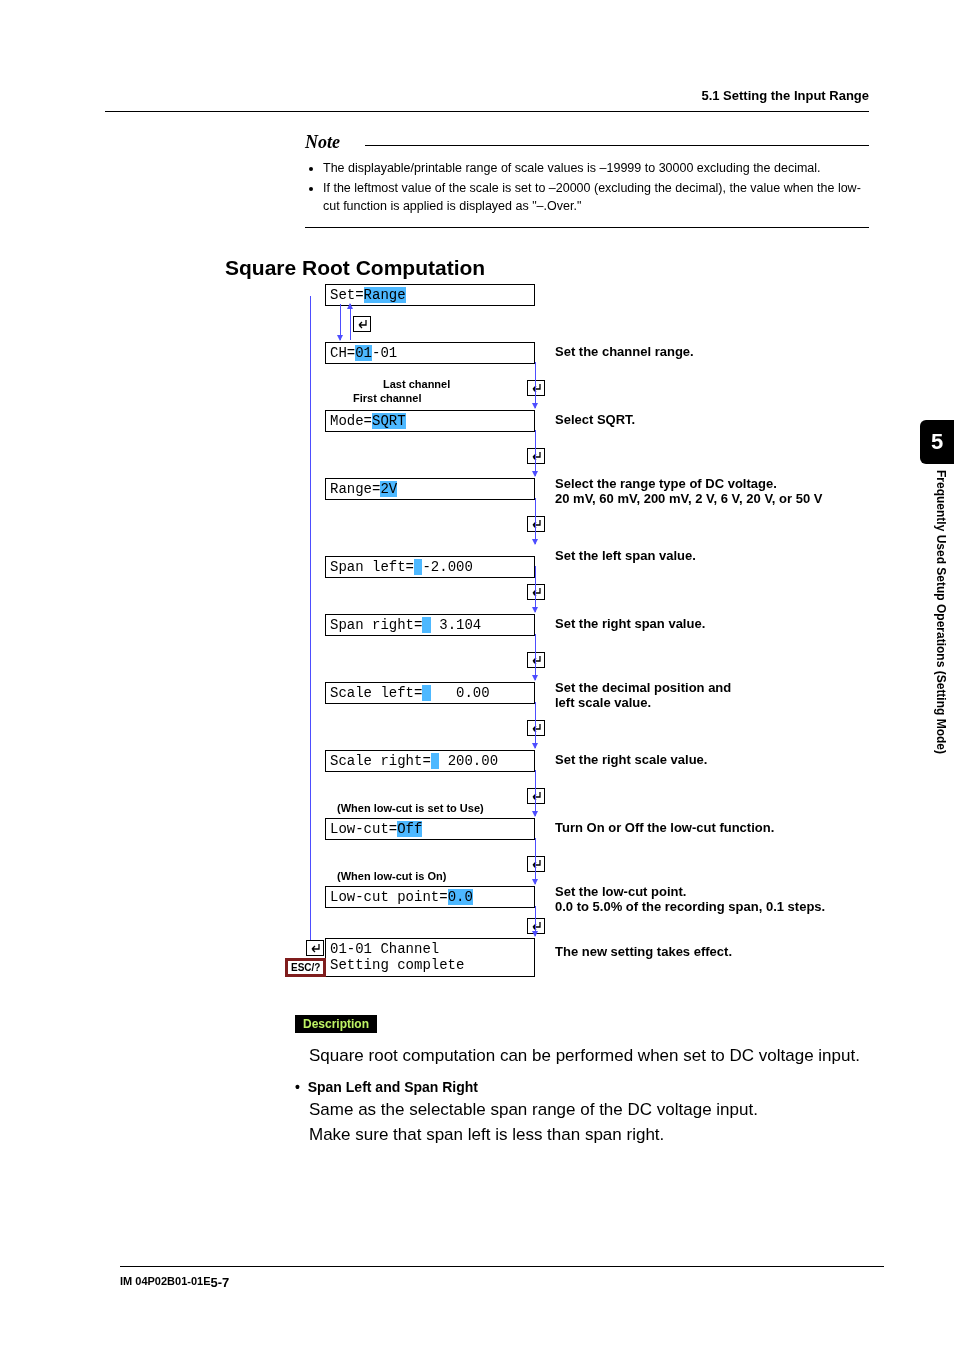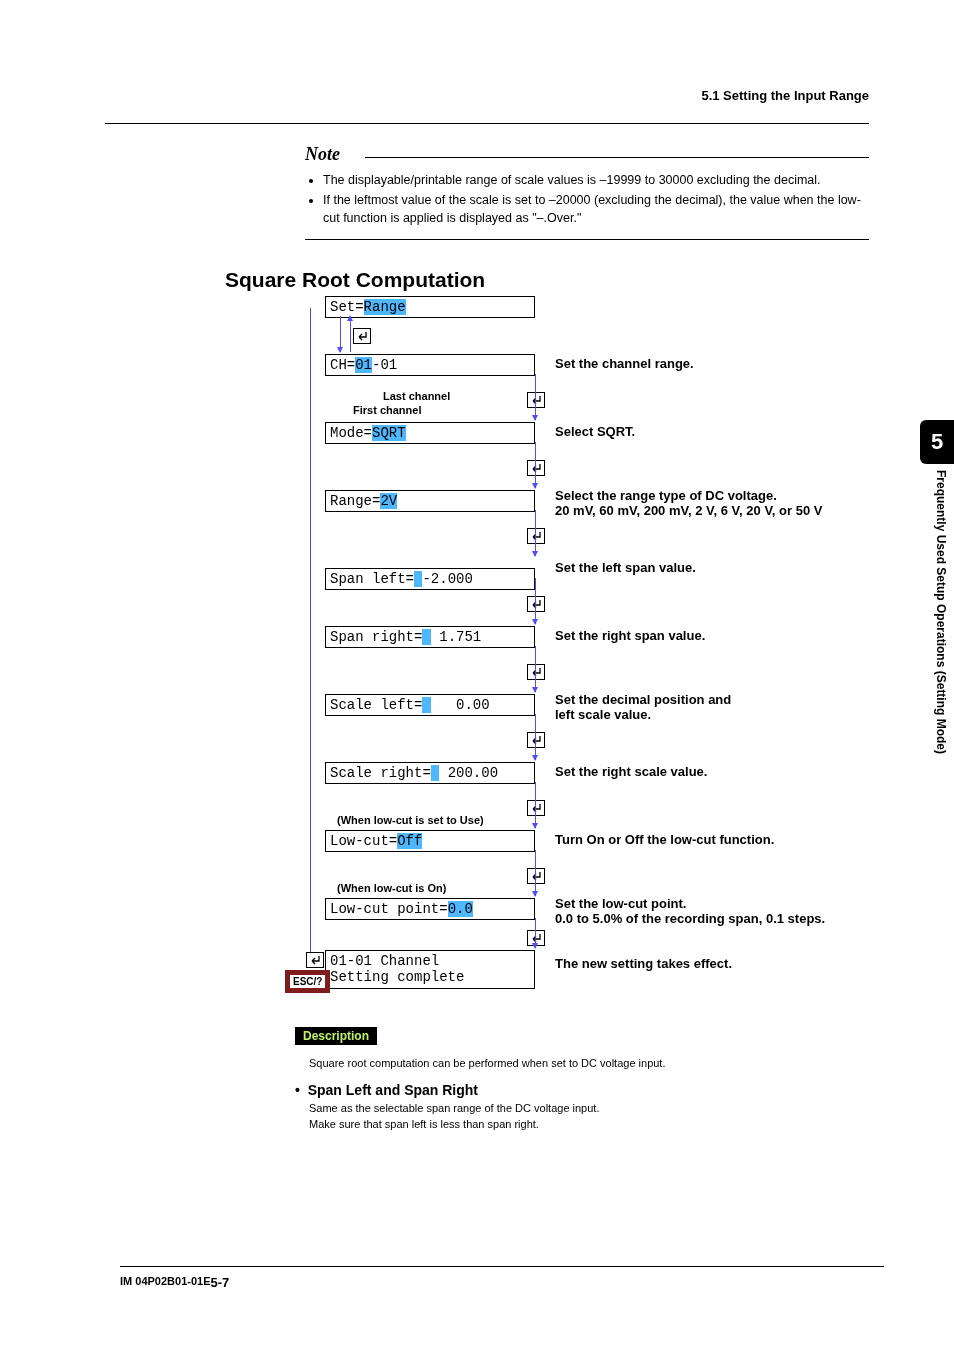--- a/index.html
+++ b/index.html
@@ -15,21 +15,21 @@
   .page {
     position: absolute;
     left: 105px;
     top: 88px;
     width: 764px;
   }
   .header-right {
     text-align: right;
     font-size: 13px;
     font-weight: bold;
-    padding-bottom: 20px;
+    padding-bottom: 8px;
     border-bottom: 1px solid #000;
   }
   .note-block {
     margin-top: 20px;
     margin-left: 200px;
     padding-bottom: 10px;
     border-bottom: 1px solid #000;
   }
   .note-title {
     font-style: italic;
@@ -166,42 +166,42 @@
   .return-icon {
     position: absolute;
     left: 22px;
     width: 16px;
     height: 14px;
     border: 1px solid #000;
     background: #fff;
   }
   .esc-box {
     position: absolute;
-    border: 5px solid #7f1d1d;
+    border: 3px solid #7f1d1d;
     font-size: 10px;
     font-weight: bold;
     padding: 1px 3px;
     background: #fff;
   }
 
   .desc-block {
     margin-top: 30px;
     margin-left: 190px;
   }
   .desc-label {
     display: inline-block;
     background: #000;
     color: #bef264;
     font-size: 12px;
     font-weight: bold;
     padding: 2px 8px;
   }
   .bullet-item { margin-top: 10px; font-size: 14px; }
   .bullet-item .bt { font-weight: bold; }
-  .bullet-item .bd { font-size: 11px; margin-left: 14px; margin-top:2px; line-height:1.5; }
+  .bullet-item .bd { font-size: 17px; margin-left: 14px; margin-top:2px; line-height:1.5; }
 
   .side-tab {
     position: absolute;
     right: 0;
     top: 420px;
     width: 34px;
     height: 44px;
     background: #000;
     color: #fff;
     font-size: 22px;
@@ -302,21 +302,21 @@
 
     <div class="lcd-box" style="top:262px;margin-top:10px;"><span>Span left=</span><span class="hl"> </span><span>-2.000</span></div>
     <div class="step-desc" style="top:264px;">Set the left span value.</div>
     <div class="enter-icon" style="top:300px;">
         <svg width="16" height="14">
           <path d="M12 3 L12 8 L5 8 M5 8 L8 5 M5 8 L8 11" stroke="#000" fill="none" stroke-width="1.3"></path>
         </svg>
       </div>
     <div class="down-arrow" style="top:282px;height:46px;"></div>
 
-    <div class="lcd-box" style="top:330px;"><span>Span right=</span><span class="hl"> </span><span> 1.751</span></div>
+    <div class="lcd-box" style="top:330px;"><span>Span right=</span><span class="hl"> </span><span> 3.104</span></div>
     <div class="step-desc" style="top:332px;">Set the right span value.</div>
     <div class="enter-icon" style="top:368px;">
         <svg width="16" height="14">
           <path d="M12 3 L12 8 L5 8 M5 8 L8 5 M5 8 L8 11" stroke="#000" fill="none" stroke-width="1.3"></path>
         </svg>
       </div>
     <div class="down-arrow" style="top:350px;height:46px;"></div>
 
     <div class="lcd-box" style="top:398px;"><span>Scale left=</span><span class="hl"> </span><span>   0.00</span></div>
     <div class="step-desc" style="top:396px;">

